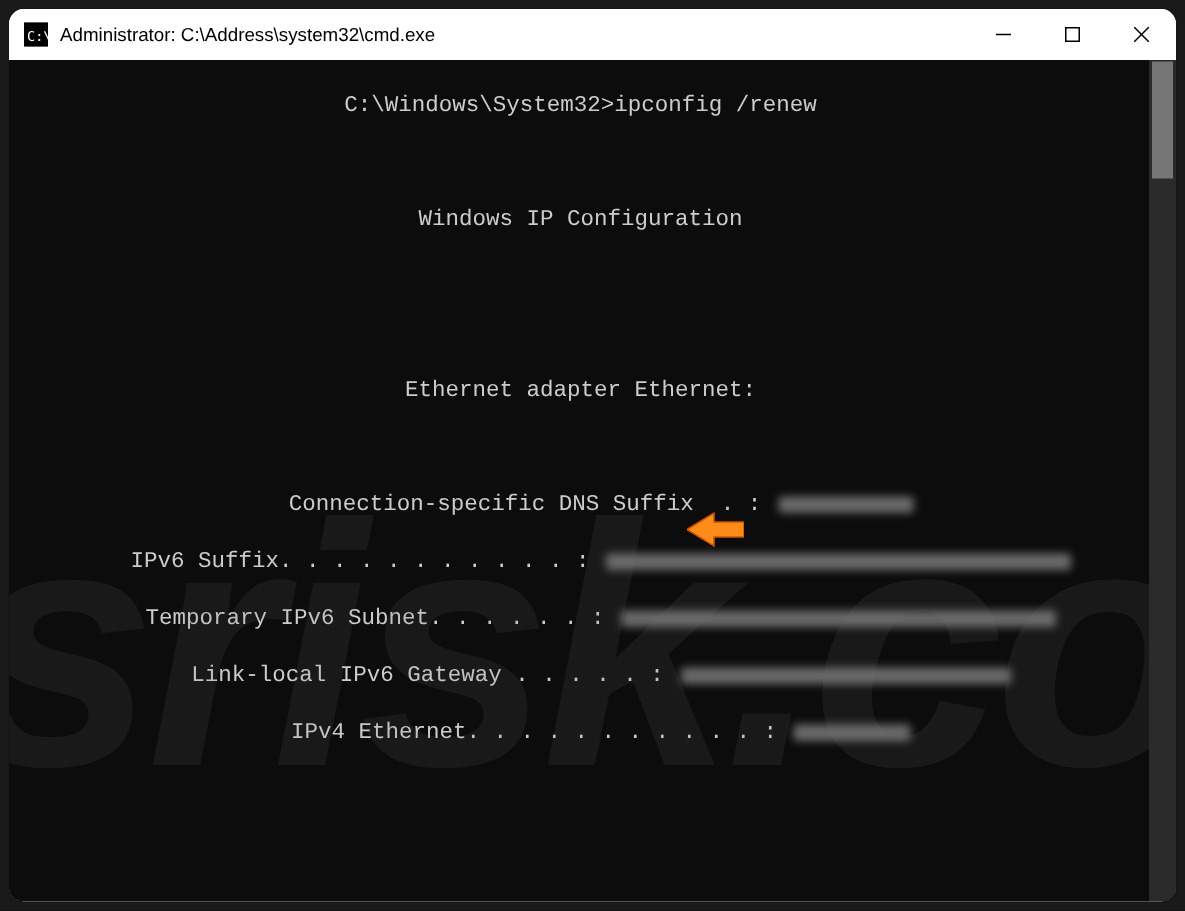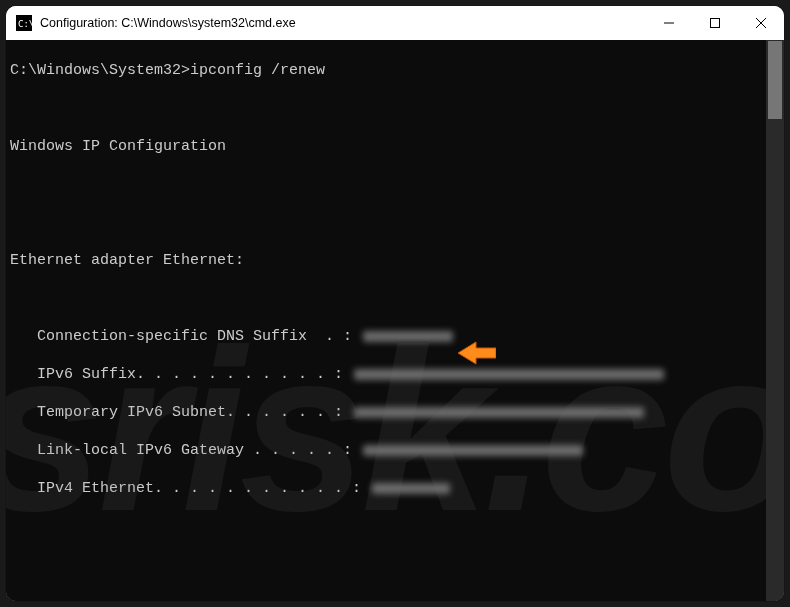--- a/index.html
+++ b/index.html
@@ -62,20 +62,21 @@
       flex: 1;
       background: #0c0c0c;
       color: #ccc;
       font-size: 15px;
       line-height: 19px;
       padding: 2px 2px 2px 4px;
       white-space: pre;
       font-family: Consolas, 'Courier New', monospace;
       overflow: hidden;
       position: relative;
+      text-align: center;
     }
     .scrollbar {
       width: 18px;
       background: #2a2a2a;
       position: relative;
     }
     .scroll-thumb {
       position: absolute;
       top: 1px;
       left: 2px;
@@ -130,21 +131,21 @@
 <body>
 
 <div class="window">
   <div class="titlebar">
     <span class="titlebar-icon">
       <svg viewBox="0 0 16 16" width="16" height="16">
           <rect width="16" height="16" fill="#000"></rect>
           <text x="2" y="12" fill="#fff" font-size="9" font-family="monospace">C:\</text>
         </svg>
     </span>
-    <span class="titlebar-title">Configuration: C:\Windows\system32\cmd.exe</span>
+    <span class="titlebar-title">Administrator: C:\Address\system32\cmd.exe</span>
     <div class="win-controls">
       <div class="win-btn">
         <svg viewBox="0 0 10 10">
             <line x1="0" y1="5" x2="10" y2="5" stroke="#000" stroke-width="1"></line>
           </svg>
       </div>
       <div class="win-btn">
         <svg viewBox="0 0 10 10">
             <rect x="0.5" y="0.5" width="9" height="9" fill="none" stroke="#000" stroke-width="1"></rect>
           </svg>

